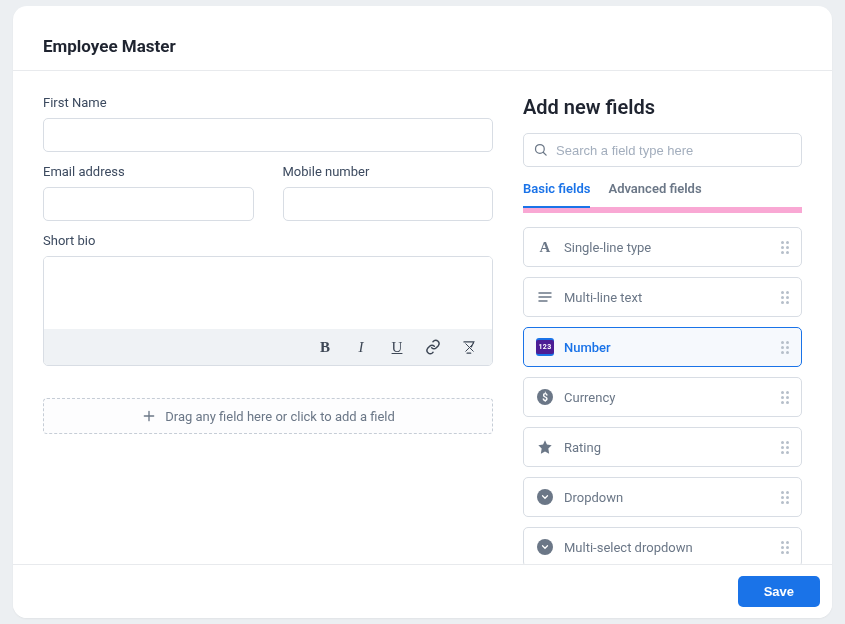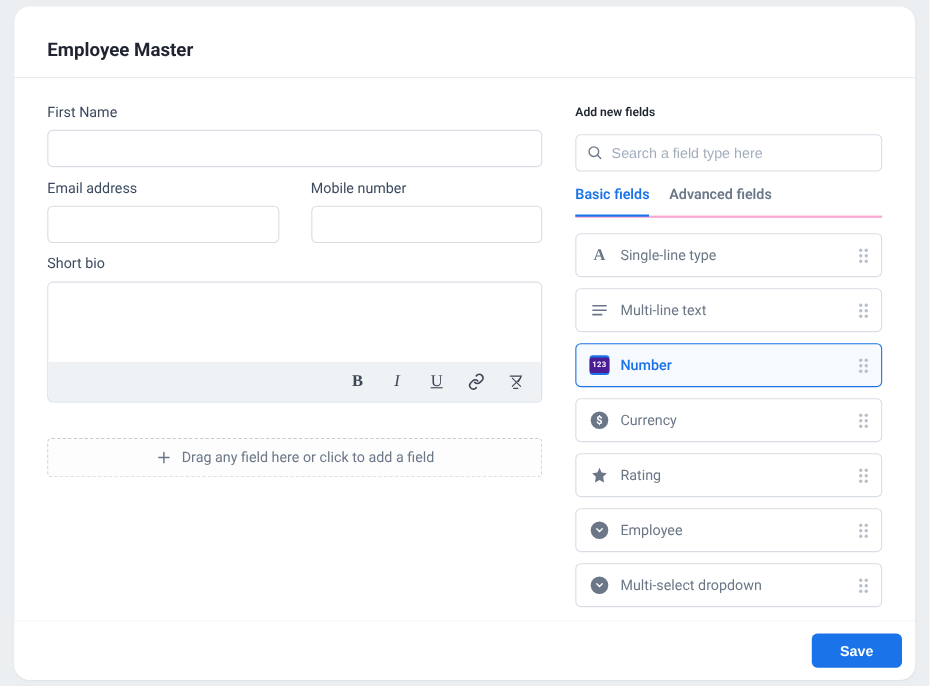--- a/index.html
+++ b/index.html
@@ -89,21 +89,21 @@
   height: 36px;
   display: flex;
   align-items: center;
   justify-content: center;
   gap: 8px;
   color: #6b7787;
   font-size: 13px;
   background: #fdfdfe;
 }
 .section-title {
-  font-size: 11px;
+  font-size: 20px;
   font-weight: 600;
   color: #1f2430;
   margin-bottom: 14px;
 }
 .search {
   position: relative;
   margin-bottom: 14px;
 }
 .search input {
   width: 100%;
@@ -117,21 +117,21 @@
 .search input::placeholder { color: #a3aebd; }
 .search-icon {
   position: absolute;
   left: 10px;
   top: 9px;
   color: #6b7787;
 }
 .tabs {
   display: flex;
   gap: 18px;
-  border-bottom: 2px solid #f9a8d4;
+  border-bottom: 6px solid #f9a8d4;
   margin-bottom: 14px;
 }
 .tab {
   font-size: 13px;
   font-weight: 600;
   color: #6b7787;
   padding-bottom: 10px;
   cursor: pointer;
   border-bottom: 2px solid transparent;
   margin-bottom: -1px;
@@ -417,21 +417,21 @@
         </div>
 
         <div class="field-item">
           <span class="field-icon">
             <span class="chev-circle">
                 <svg width="10" height="10" viewBox="0 0 24 24" fill="none" stroke="currentColor" stroke-width="3" stroke-linecap="round">
                   <path d="m6 9 6 6 6-6"></path>
                 </svg>
               </span>
           </span>
-          <span class="field-label">Employee</span>
+          <span class="field-label">Dropdown</span>
           <span class="drag-handle">
               <span class="r">
                 <span class="d"></span>
                 <span class="d"></span>
               </span>
               <span class="r">
                 <span class="d"></span>
                 <span class="d"></span>
               </span>
               <span class="r">

